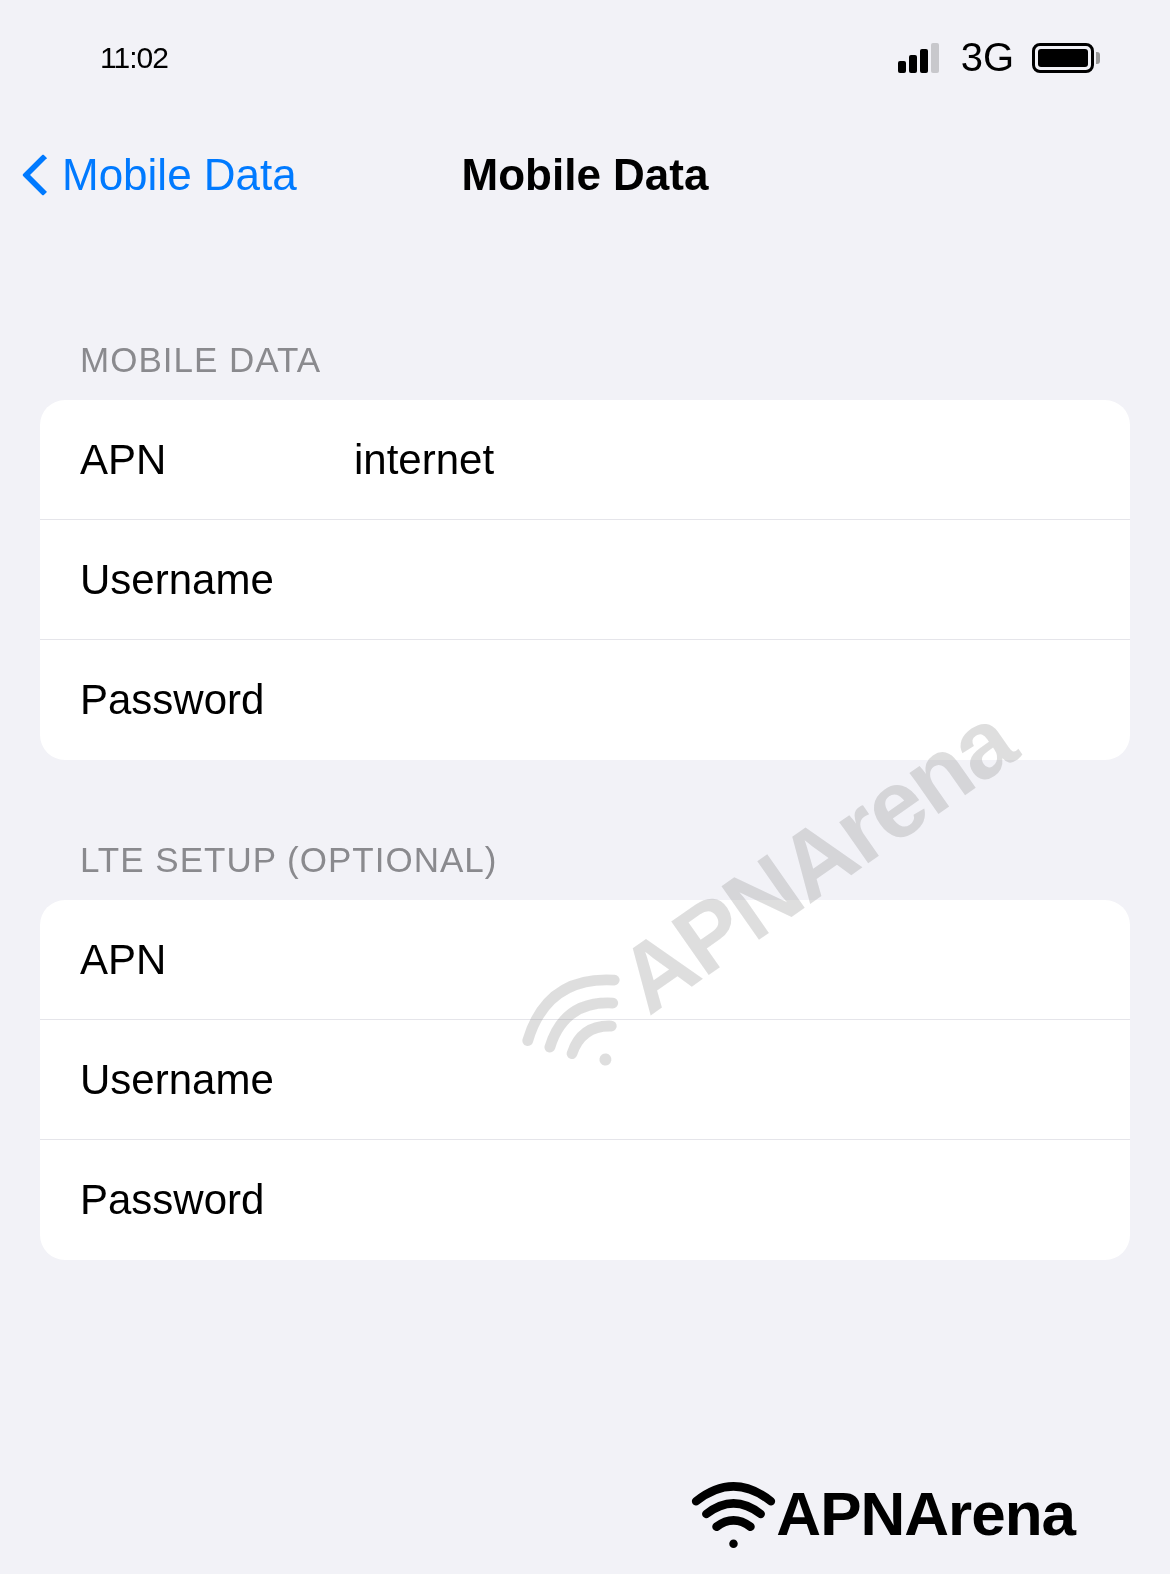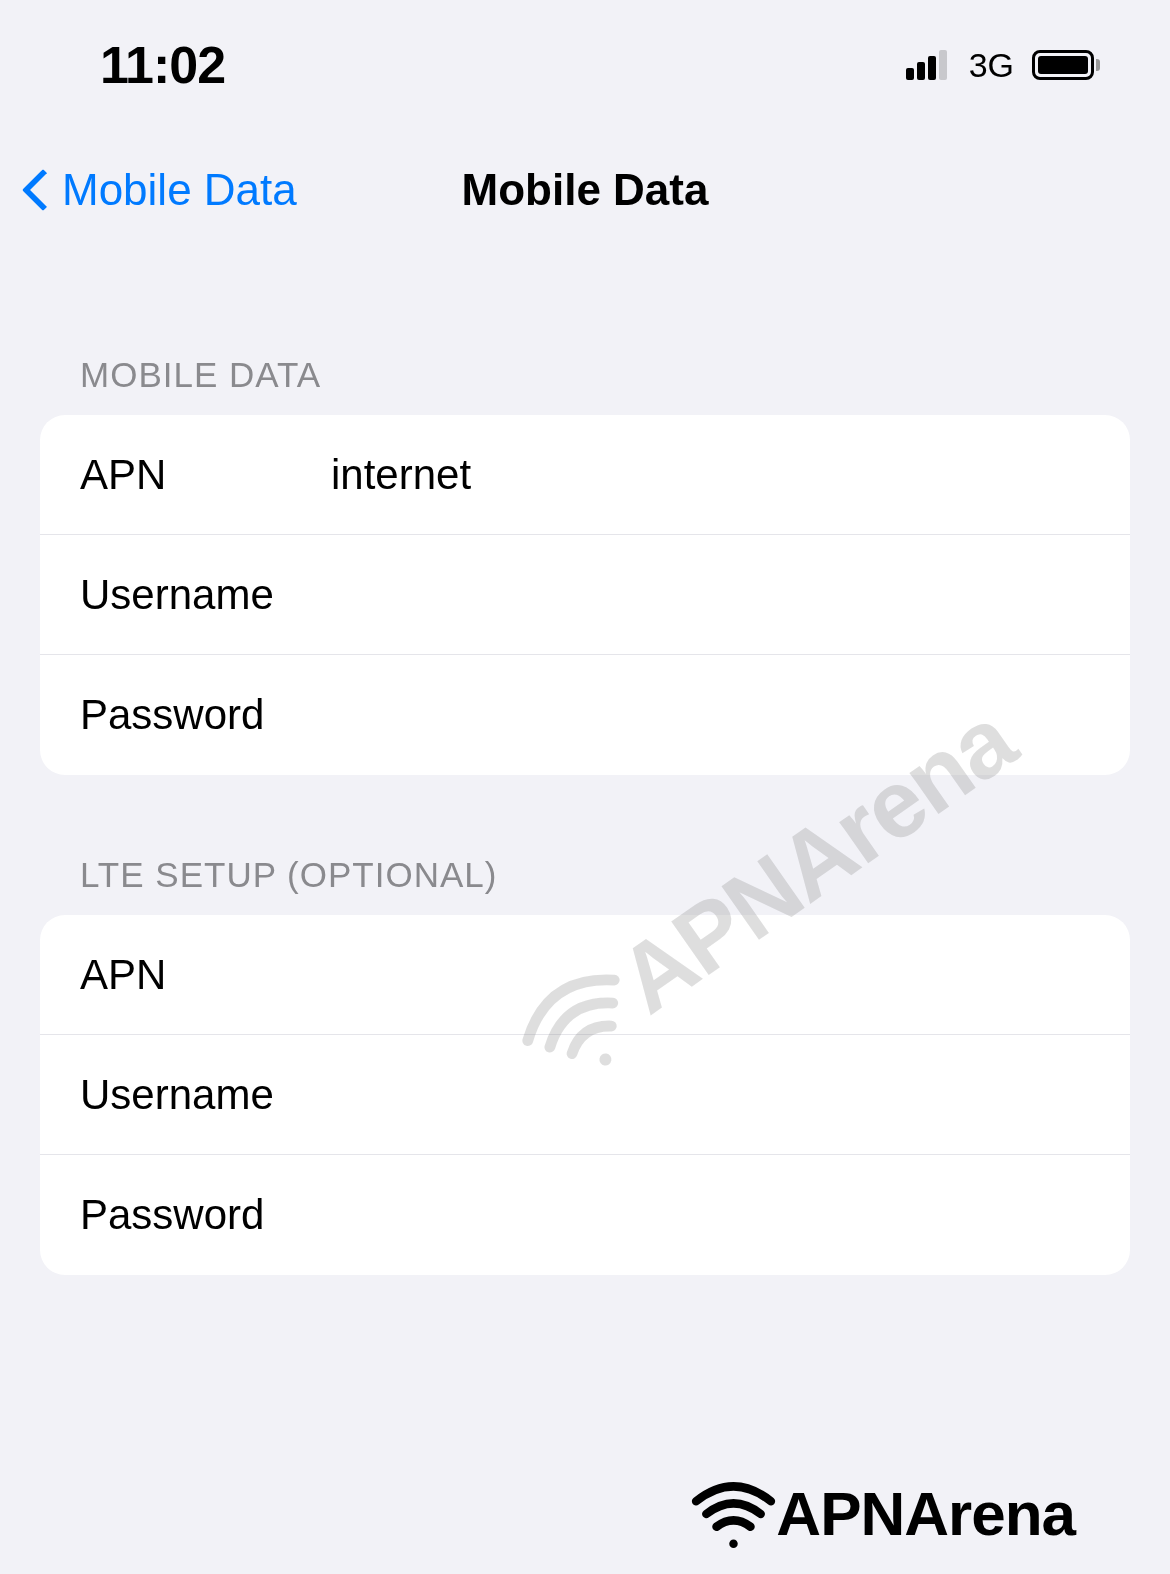--- a/index.html
+++ b/index.html
@@ -15,22 +15,22 @@
       position: relative;
       overflow: hidden;
     }
     .status-bar {
       display: flex;
       justify-content: space-between;
       align-items: center;
       padding: 35px 70px 30px 100px;
     }
     .status-time {
-      font-size: 52px;
-      font-weight: 700;
+      font-size: 30px;
+      font-weight: 400;
       letter-spacing: -1px;
     }
     .status-right {
       display: flex;
       align-items: center;
       gap: 12px;
     }
     .signal-bars {
       display: flex;
       align-items: flex-end;
@@ -40,21 +40,21 @@
     .signal-bar {
       width: 8px;
       background: #000;
       border-radius: 2px;
     }
     .signal-bar.b1 { height: 12px; }
     .signal-bar.b2 { height: 18px; }
     .signal-bar.b3 { height: 24px; }
     .signal-bar.b4 { height: 30px; background: #c8c8cc; }
     .network-type {
-      font-size: 34px;
+      font-size: 40px;
       font-weight: 400;
       margin-left: 10px;
     }
     .battery {
       display: flex;
       align-items: center;
       margin-left: 6px;
     }
     .battery-body {
       width: 62px;
@@ -131,20 +131,21 @@
       margin: 0 40px;
       border-radius: 25px;
       overflow: hidden;
     }
     .field-row {
       display: flex;
       align-items: center;
       padding: 0 40px;
       height: 120px;
       border-bottom: 1px solid #e5e5ea;
+      gap: 23px;
     }
     .field-row:last-child {
       border-bottom: none;
     }
     .field-label {
       font-size: 42px;
       color: #000;
       width: 240px;
       flex-shrink: 0;
     }

